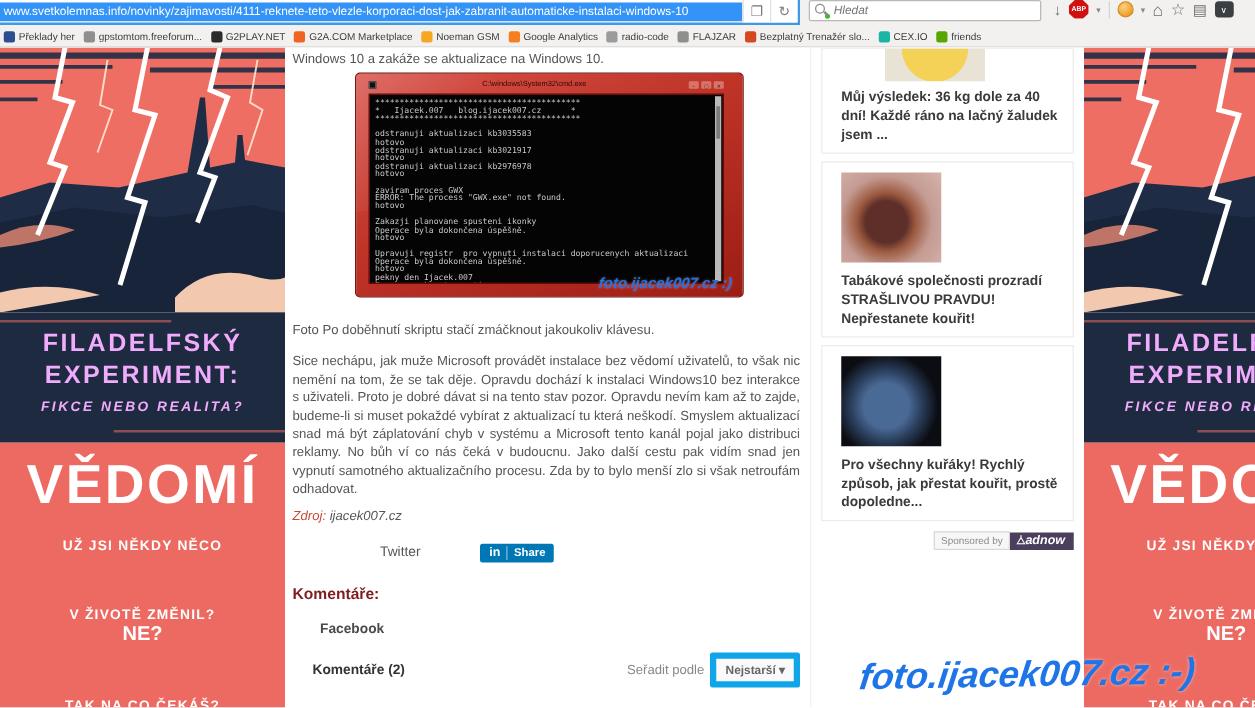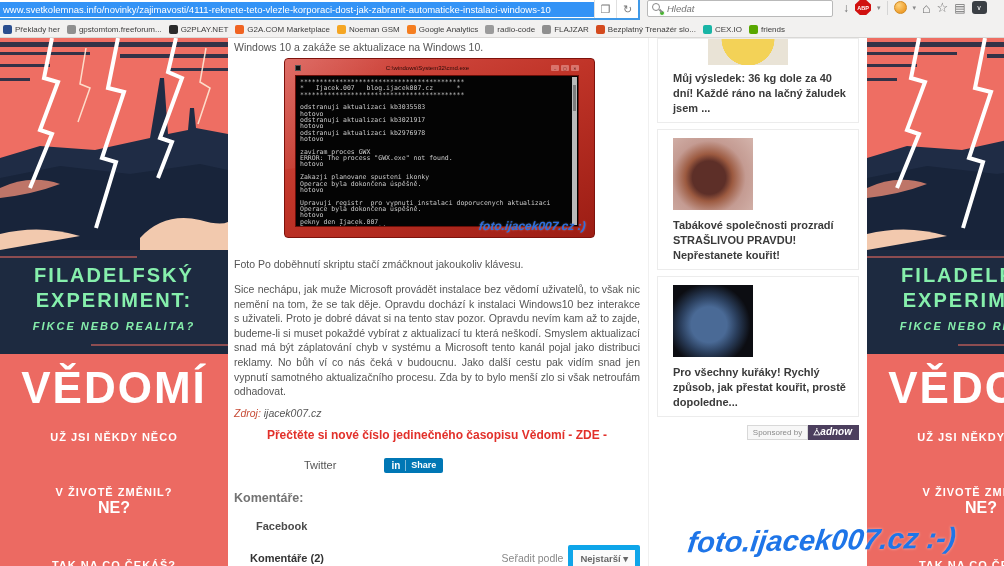--- a/index.html
+++ b/index.html
@@ -30,21 +30,21 @@
   
   .row2 { position:absolute; left:0; top:21px; width:792px; height:17px; display:flex; align-items:center; gap:7px; padding:0 3px; white-space:nowrap; overflow:hidden; }
   .bm { display:inline-flex; align-items:center; gap:3px; font-size:8px; color:#3c3c3c; }
   .fav { width:9px; height:9px; border-radius:2px; flex:0 0 auto; }
 
   
   .poster { position:absolute; top:38px; width:228px; height:536px; overflow:hidden; }
   .poster.left { left:0; } .poster.right { left:867px; }
   .p-art { height:212px; }
   .p-art svg { display:block; }
-  .p-dark { height:104px; background:#1d2a40; color:#86efac; text-align:center; padding-top:13px; position:relative; overflow:hidden; }
+  .p-dark { height:104px; background:#1d2a40; color:#f0abfc; text-align:center; padding-top:13px; position:relative; overflow:hidden; }
   .p-dark::before, .p-dark::after { content:""; position:absolute; left:0; width:100%; height:2px; background:#e96a5f; opacity:.55; }
   .p-dark::before { top:6px; width:60%; } .p-dark::after { bottom:8px; left:40%; width:60%; }
   .p-t1 { font-size:20px; font-weight:bold; letter-spacing:2px; line-height:25px; }
   .p-t2 { font-size:11px; font-weight:bold; font-style:italic; letter-spacing:2px; margin-top:7px; }
   .p-red { height:229px; background:#ec6a62; color:#fff; text-align:center; padding-top:8px; }
   .p-brand { font-size:44px; font-weight:bold; letter-spacing:2px; line-height:52px; }
   .p-q { font-size:11px; font-weight:bold; letter-spacing:1px; line-height:14px;margin-top:41px; }
   .p-q.first { margin-top:16px; }
   .p-ne { font-size:16px; font-weight:bold; line-height:18px; }
   .p-url { font-size:17px; font-weight:bold; letter-spacing:1px; line-height:20px; }
@@ -69,21 +69,21 @@
   .caption { margin-top:20px; font-size:10.5px; color:#555; }
   .bodytext { margin-top:12px; font-size:10.5px; line-height:14.6px; color:#555; text-align:justify; }
   .source { margin-top:8px; font-size:10.5px; font-style:italic; }
   .source .z { color:#c74a35; } .source .v { color:#555; }
   .promo { margin-top:9px; text-align:center; font-size:12px; font-weight:bold; color:#e2302a; }
   .sharerow { margin-top:16px; display:flex; align-items:center; padding-left:70px; }
   .twitter { font-size:11px; color:#555; }
   .li-btn { margin-left:48px; display:inline-flex; align-items:center; background:#0077b5; border-radius:2px; padding:2px 7px; color:#fff; font-size:9px; }
   .li-in { font-weight:bold; font-size:10px; padding-right:5px; border-right:1px solid rgba(255,255,255,.5); }
   .li-share { padding-left:5px; font-weight:bold; }
-  .comments-h { margin-top:18px; font-size:12.5px; font-weight:bold; color:#737373; }
+  .comments-h { margin-top:18px; font-size:12.5px; font-weight:bold; color:#7f1d1d; }
   .fbtab { margin-top:15px; padding-left:22px; font-size:11px; font-weight:bold; color:#4b4b4b; }
   .c2row { margin-top:13px; display:flex; align-items:center; padding-left:16px; }
   .c2 { font-size:11px; font-weight:bold; color:#333; }
   .sortgroup { margin-left:auto; display:flex; align-items:center; gap:5px; }
   .sortlabel { font-size:10.5px; color:#888; }
   .sortbtn { border:5px solid #0ea5e9; background:#fafafa; font-size:9.5px; font-weight:bold; color:#666; padding:3px 7px; border-radius:2px; }
 
   
   .sidebar { position:absolute; left:648px; top:38px; width:219px; height:528px; background:#fff; border-left:1px solid #f0f0f0; padding:0 8px; }
   .ad-card { border:1px solid #ececec; background:#fff; margin-bottom:6px; padding-bottom:6px; }
@@ -332,21 +332,20 @@
       </div>
       <div class="img-mark">foto.ijacek007.cz :)</div>
     </div>
 
     <div class="caption">Foto Po doběhnutí skriptu stačí zmáčknout jakoukoliv klávesu.</div>
     <div class="bodytext">Sice nechápu, jak muže Microsoft provádět instalace bez vědomí uživatelů, to však nic nemění na tom, že se tak děje. Opravdu dochází k instalaci Windows10 bez interakce s uživateli. Proto je dobré dávat si na tento stav pozor. Opravdu nevím kam až to zajde, budeme-li si muset pokaždé vybírat z aktualizací tu která neškodí. Smyslem aktualizací snad má být záplatování chyb v systému a Microsoft tento kanál pojal jako distribuci reklamy. No bůh ví co nás čeká v budoucnu. Jako další cestu pak vidím snad jen vypnutí samotného aktualizačního procesu. Zda by to bylo menší zlo si však netroufám odhadovat.</div>
     <div class="source">
       <span class="z">Zdroj:</span>
       <span class="v">ijacek007.cz</span>
     </div>
-    <div class="promo">Přečtěte si nové číslo jedinečného časopisu Vědomí - ZDE -</div>
 
     <div class="sharerow">
       <span class="twitter">Twitter</span>
       <span class="li-btn">
         <span class="li-in">in</span>
         <span class="li-share">Share</span>
       </span>
     </div>
 
     <div class="comments-h">Komentáře:</div>

